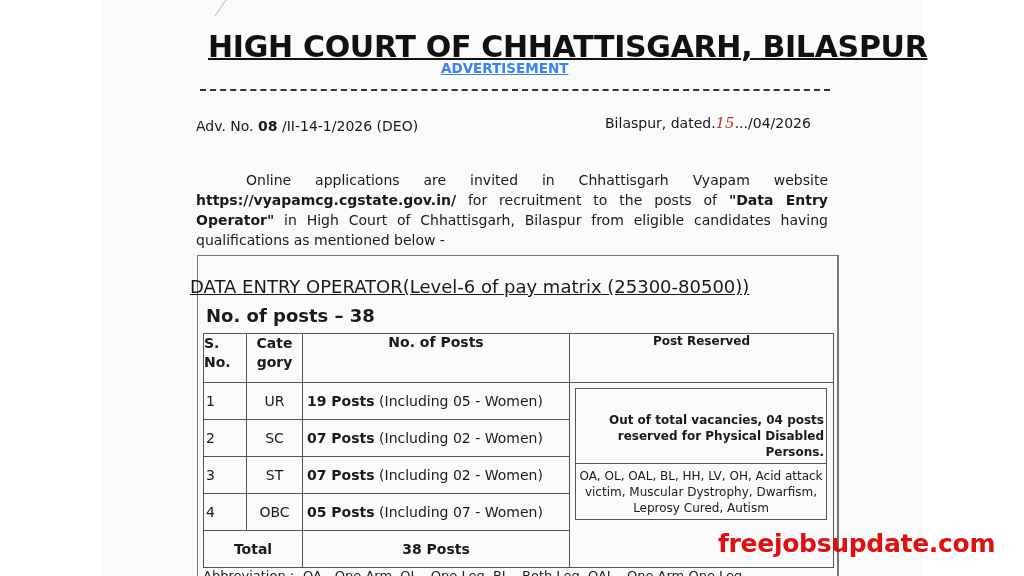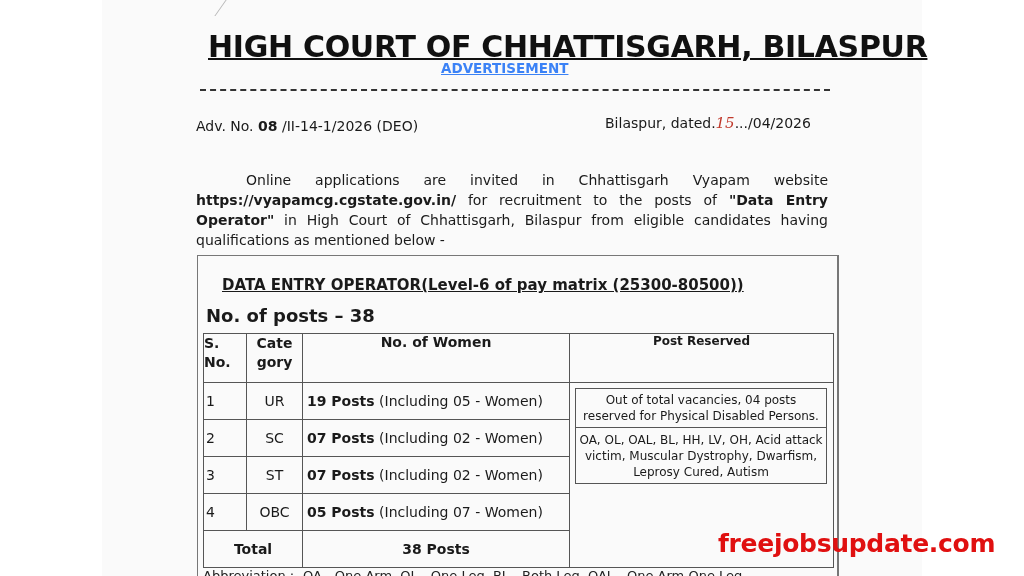--- a/index.html
+++ b/index.html
@@ -10,41 +10,41 @@
   .title { left:200px; top:29px; font-size:30px; font-weight:bold; text-decoration:underline; text-decoration-thickness:2px; letter-spacing:-0.3px; color:#111;margin-left:8px; }
   .subtitle { left:441px; top:60px; font-size:13.5px; font-weight:bold; text-decoration:underline; color:#3b82f6; }
   .dashes { left:200px; top:89px; width:630px; border-top:2px dashed #333; height:0; }
   .adv { left:196px; top:118px; font-size:14px; }
   .adv b { font-weight:bold; }
   .dated { left:605px; top:114px; font-size:14px; }
   .handwrite { color:#c0392b; font-style:italic; font-family:"DejaVu Serif", serif; font-size:15px; }
   .para { left:196px; top:170px; width:632px; font-size:14px; line-height:20px; white-space:normal; text-align:justify; }
   .para .indent { display:inline-block; width:50px; }
   .box { position:absolute; left:197px; top:255px; width:639px; height:330px; border:1.5px solid #777; border-right-width:2px; }
-  .box-heading { left:222px; top:276px; font-size:15px; font-weight:bold; text-decoration:underline; }
+  .box-heading { left:190px; top:276px; font-size:18px; font-weight:normal; text-decoration:underline; }
   .box-count { left:206px; top:305px; font-size:18px; font-weight:bold; }
   table.posts { position:absolute; left:203px; top:333px; border-collapse:collapse; font-size:14px; }
   table.posts td, table.posts th { border:1px solid #555; padding:0; }
   th.h { font-weight:bold; vertical-align:top; text-align:center; }
   .c1 { width:42px; } .c2 { width:55px; } .c3 { width:266px; } .c4 { width:263px; }
   tr.hr { height:49px; }
   tr.dr { height:37px; }
   tr.tr { height:37px; }
   td.sno { text-align:left; padding-left:2px !important; vertical-align:middle; }
   td.cat { text-align:center; }
   td.posts-cell { padding-left:4px !important; }
   td.posts-cell b { font-weight:bold; }
   td.total-label, td.total-val { text-align:center; font-weight:bold; }
   th.sno-h { text-align:left; padding-left:3px; line-height:19px; padding-top:3px; }
   th.cat-h { text-align:center; line-height:19px; padding-top:3px; }
   th.posts-h { padding-top:5px; }
   th.res-h { font-size:12px; padding-top:4px; }
   td.reserved-cell { vertical-align:top; padding:5px 4px 0 5px !important; }
   .res-inner { border:1.2px solid #555; width:250px; }
-  .res-top { border-bottom:1px solid #555; text-align:center; font-weight:normal; font-size:12px; line-height:16px; padding:3px 2px 3px; }
+  .res-top { border-bottom:1px solid #555; text-align:right; font-weight:bold; font-size:12px; line-height:16px; padding:3px 2px 3px;margin-top:20px; }
   .res-bot { text-align:center; font-size:12px; line-height:16px; padding:4px 2px 3px; }
   .abbr { left:203px; top:568px; font-size:13px; color:#222; }
   .watermark { position:absolute; left:718px; top:529px; font-size:25px; font-weight:bold; color:#e01010; font-family:"DejaVu Sans", sans-serif; letter-spacing:-0.3px; white-space:nowrap; }
 </style>
 </head>
 <body>
 
 <div class="paper">
   <div class="scribble"></div>
 </div>
@@ -79,21 +79,21 @@
   <tbody>
       <tr class="hr">
     <th class="h c1 sno-h">
       <span>S.</span><br>
       <span>No.</span>
     </th>
     <th class="h c2 cat-h">
       <span>Cate</span><br>
       <span>gory</span>
     </th>
-    <th class="h c3 posts-h">No. of Women</th>
+    <th class="h c3 posts-h">No. of Posts</th>
     <th class="h c4 res-h">Post Reserved</th>
   </tr>
   <tr class="dr">
     <td class="sno">1</td>
     <td class="cat">UR</td>
     <td class="posts-cell"><b>19 Posts</b> <span>(Including 05 - Women)</span></td>
     <td class="reserved-cell" rowspan="5">
       <div class="res-inner">
         <div class="res-top">Out of total vacancies, 04 posts reserved for Physical Disabled Persons.</div>
         <div class="res-bot">OA, OL, OAL, BL, HH, LV, OH, Acid attack victim, Muscular Dystrophy, Dwarfism, Leprosy Cured, Autism</div>

